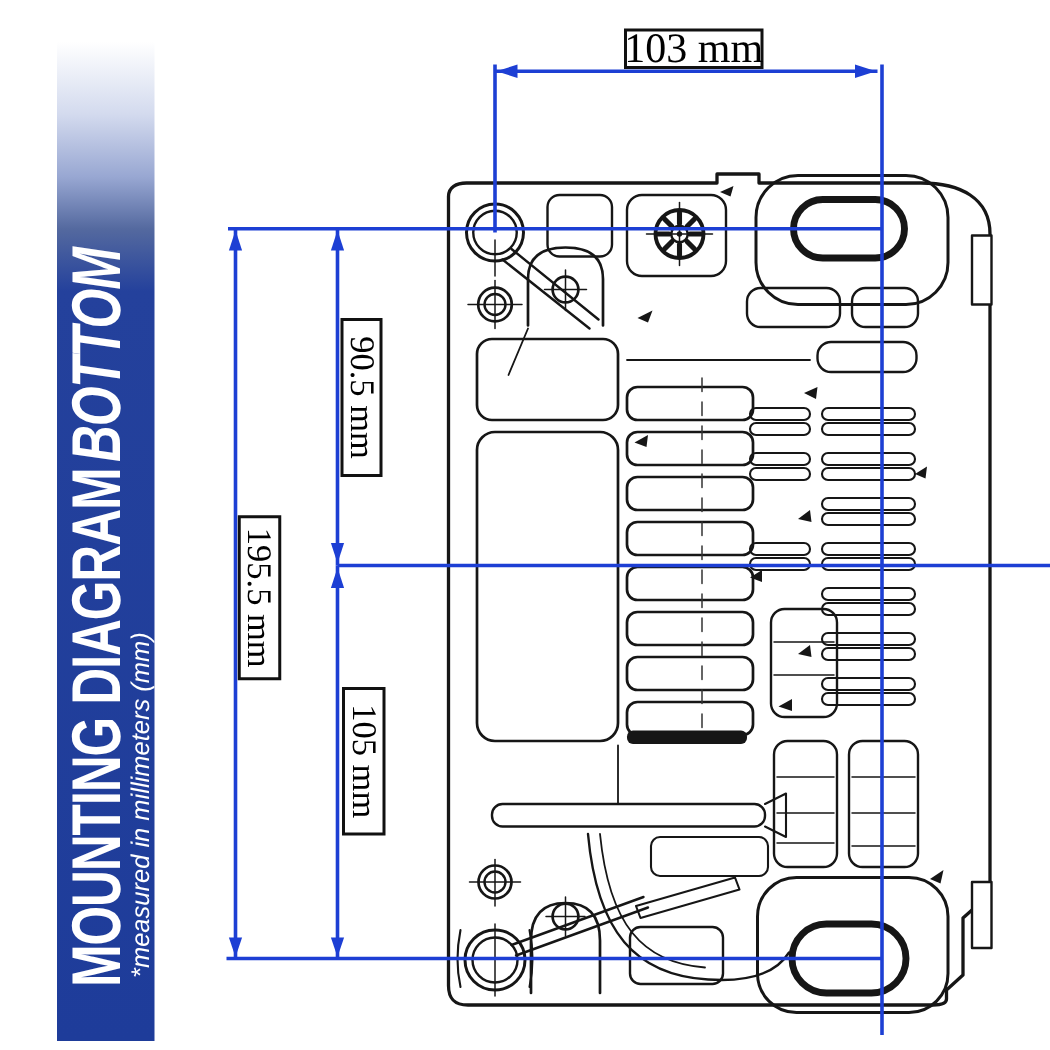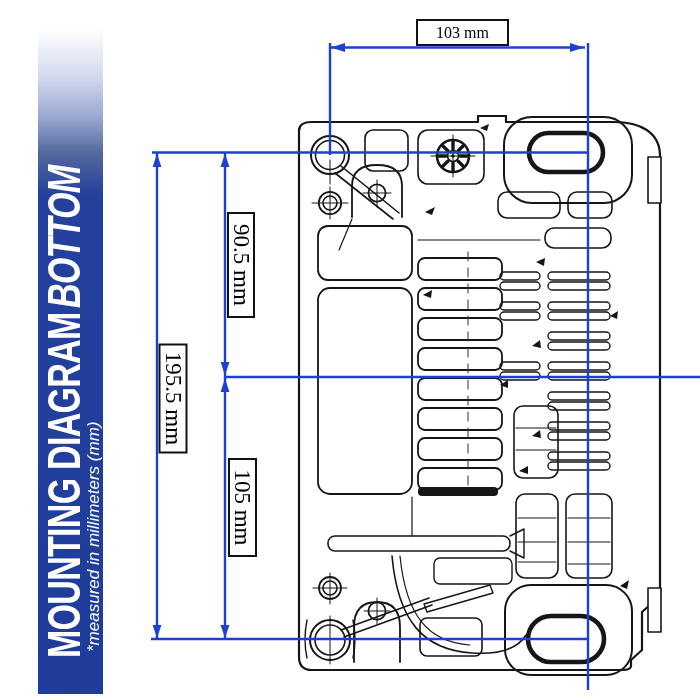--- a/index.html
+++ b/index.html
@@ -237,21 +237,21 @@
     </g>
 
     <g>
       <line x1="225" y1="377" x2="225" y2="639"></line>
       <polygon fill="#1d3fd4" stroke="none" points="225,378.5 220.6,392 229.4,392"></polygon>
       <polygon fill="#1d3fd4" stroke="none" points="225,638 220.6,625 229.4,625"></polygon>
     </g>
   </g>
 </svg>
 
-<div class="dim-label" style="left:416px;top:19px;width:93px;height:27px;font-size:16px;">103 mm</div>
+<div class="dim-label" style="left:416px;top:19px;width:93px;height:27px;font-size:28px;">103 mm</div>
 
 <div class="dim-label rot90" style="left:188px;top:251px;width:106px;height:28px;">90.5 mm</div>
 
 <div class="dim-label rot90" style="left:118px;top:383.5px;width:110px;height:29px;">195.5 mm</div>
 
 <div class="dim-label rot90" style="left:192.5px;top:492.5px;width:99px;height:29px;">105 mm</div>
 
 <div class="banner"></div>
 <div class="banner-title">
   <span class="squeeze">

